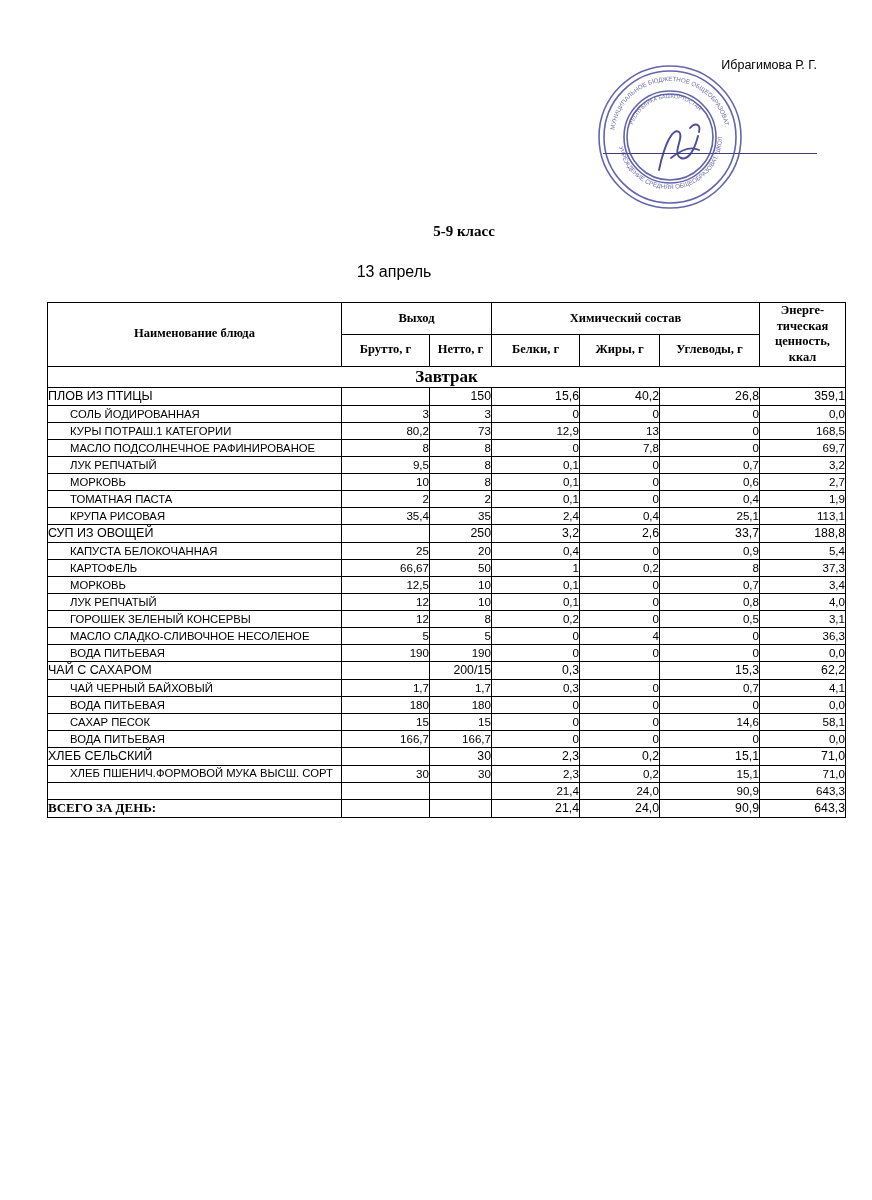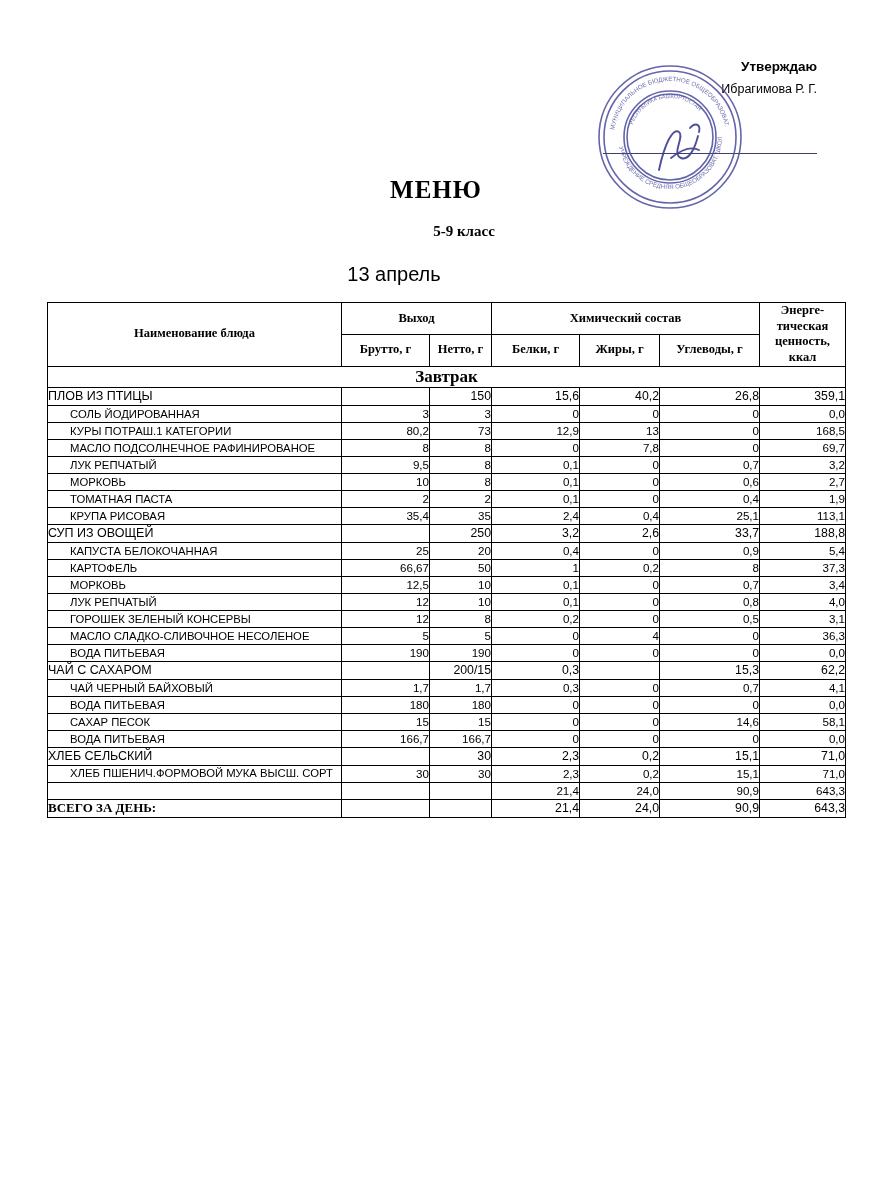--- a/index.html
+++ b/index.html
@@ -82,21 +82,21 @@
     font-size: 15px;
     padding-left: 28px;
   }
   .doc-date {
     position: absolute;
     top: 263px;
     left: 0;
     width: 788px;
     text-align: center;
     font-family: "Liberation Sans", sans-serif;
-    font-size: 20px;
+    font-size: 16px;
   }
 
   
   .tbl-wrap {
     position: absolute;
     top: 302px;
     left: 47px;
     width: 778px;
   }
   table.menu {
@@ -174,21 +174,20 @@
   col.c4 { width: 80px; }
   col.c5 { width: 100px; }
   col.c6 { width: 86px; }
 </style>
 </head>
 <body>
 
 <div class="page">
 
   <div class="approve-block">
-    <span class="approve-title">Утверждаю</span>
     <span class="approve-name">Ибрагимова Р. Г.</span>
     <div class="sign-line"></div>
   </div>
 
   <div class="stamp">
     <svg width="150" height="150" viewBox="0 0 150 150">
       <g fill="none" stroke="#4a4a9c" stroke-width="1.6" opacity="0.85">
         <circle cx="75" cy="75" r="71"></circle>
         <circle cx="75" cy="75" r="66"></circle>
         <circle cx="75" cy="75" r="46"></circle>
@@ -209,21 +208,20 @@
         </text>
       </g>
       <g opacity="0.9" stroke="#3b3b8f" stroke-width="1.9" fill="none" stroke-linecap="round">
         <path d="M 64 108 C 70 80, 78 66, 84 70 C 90 74, 76 92, 86 96 C 94 99, 100 86, 103 74"></path>
         <path d="M 76 96 C 86 88, 96 84, 104 88"></path>
         <path d="M 95 66 C 100 60, 106 62, 104 70"></path>
       </g>
     </svg>
   </div>
 
-  <div class="doc-title">МЕНЮ</div>
   <div class="doc-subtitle">5-9 класс</div>
   <div class="doc-date">13 апрель</div>
 
   <div class="tbl-wrap">
     <table class="menu">
       <colgroup>
         <col class="c0">
           <col class="c1">
           <col class="c2">
           <col class="c3">

